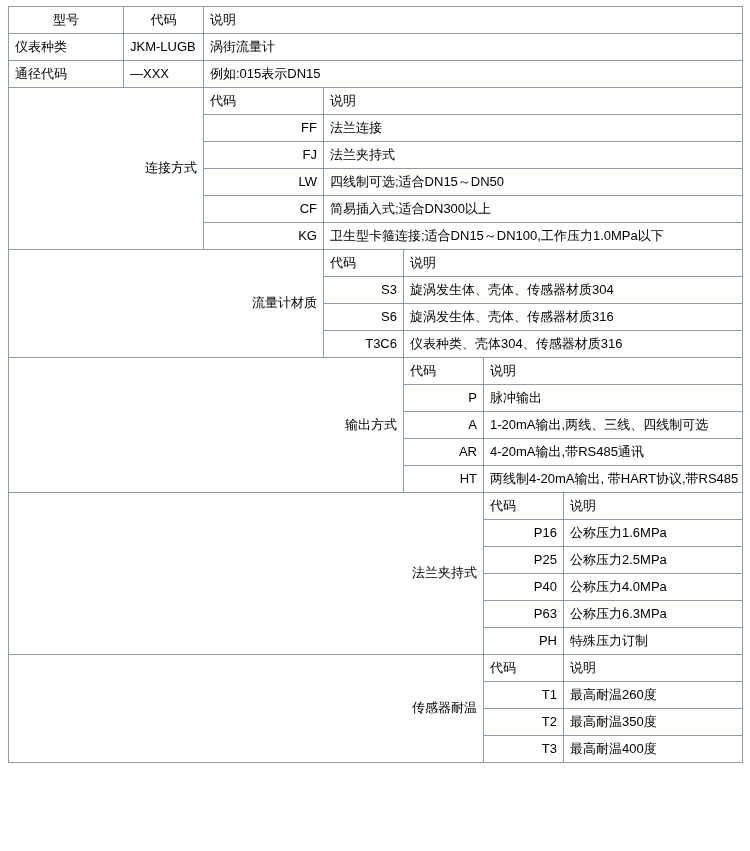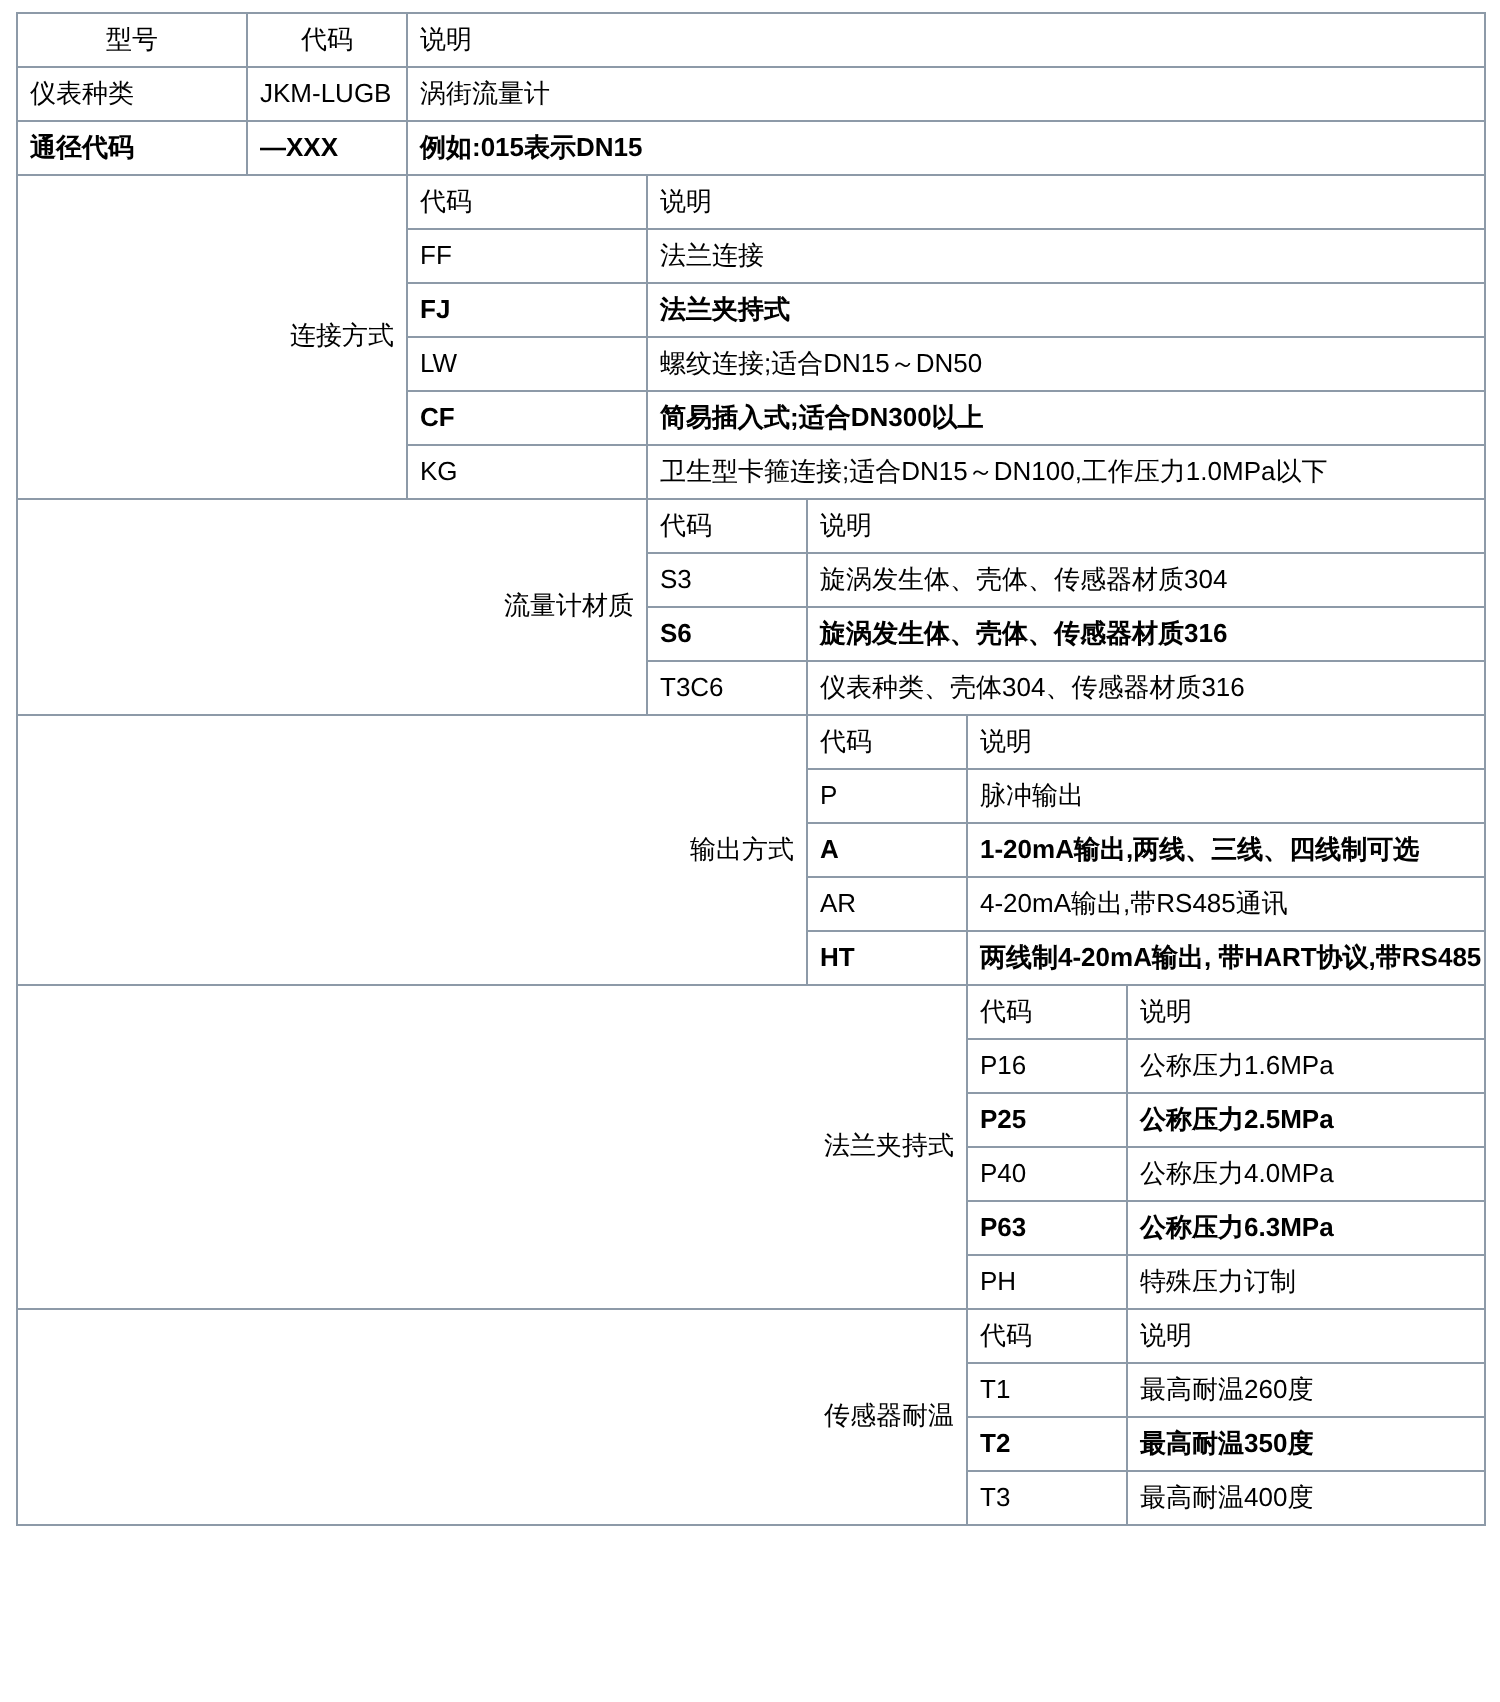--- a/index.html
+++ b/index.html
@@ -34,31 +34,30 @@
     white-space: nowrap;
     overflow: hidden;
   }
   td.hdr {
     background: #c9d7e8;
     text-align: center;
     font-weight: normal;
   }
   td.shade {
     background: #dfe7f1;
-    font-weight: bold;
   }
   td.ctr {
     text-align: left;
   }
   td.lbl {
     text-align: right;
     background: #ffffff;
   }
   td.code {
-    text-align: left;
+    text-align: right;
   }
   td.desc {
     text-align: left;
   }
 </style>
 </head>
 <body>
 
 <div class="sheet">
 
@@ -100,21 +99,21 @@
       <tr>
         <td class="code">FF</td>
         <td class="desc" colspan="4">法兰连接</td>
       </tr>
       <tr>
         <td class="code shade">FJ</td>
         <td class="desc shade" colspan="4">法兰夹持式</td>
       </tr>
       <tr>
         <td class="code">LW</td>
-        <td class="desc" colspan="4">螺纹连接;适合DN15～DN50</td>
+        <td class="desc" colspan="4">四线制可选;适合DN15～DN50</td>
       </tr>
       <tr>
         <td class="code shade">CF</td>
         <td class="desc shade" colspan="4">简易插入式;适合DN300以上</td>
       </tr>
       <tr>
         <td class="code">KG</td>
         <td class="desc" colspan="4">卫生型卡箍连接;适合DN15～DN100,工作压力1.0MPa以下</td>
       </tr>
 

